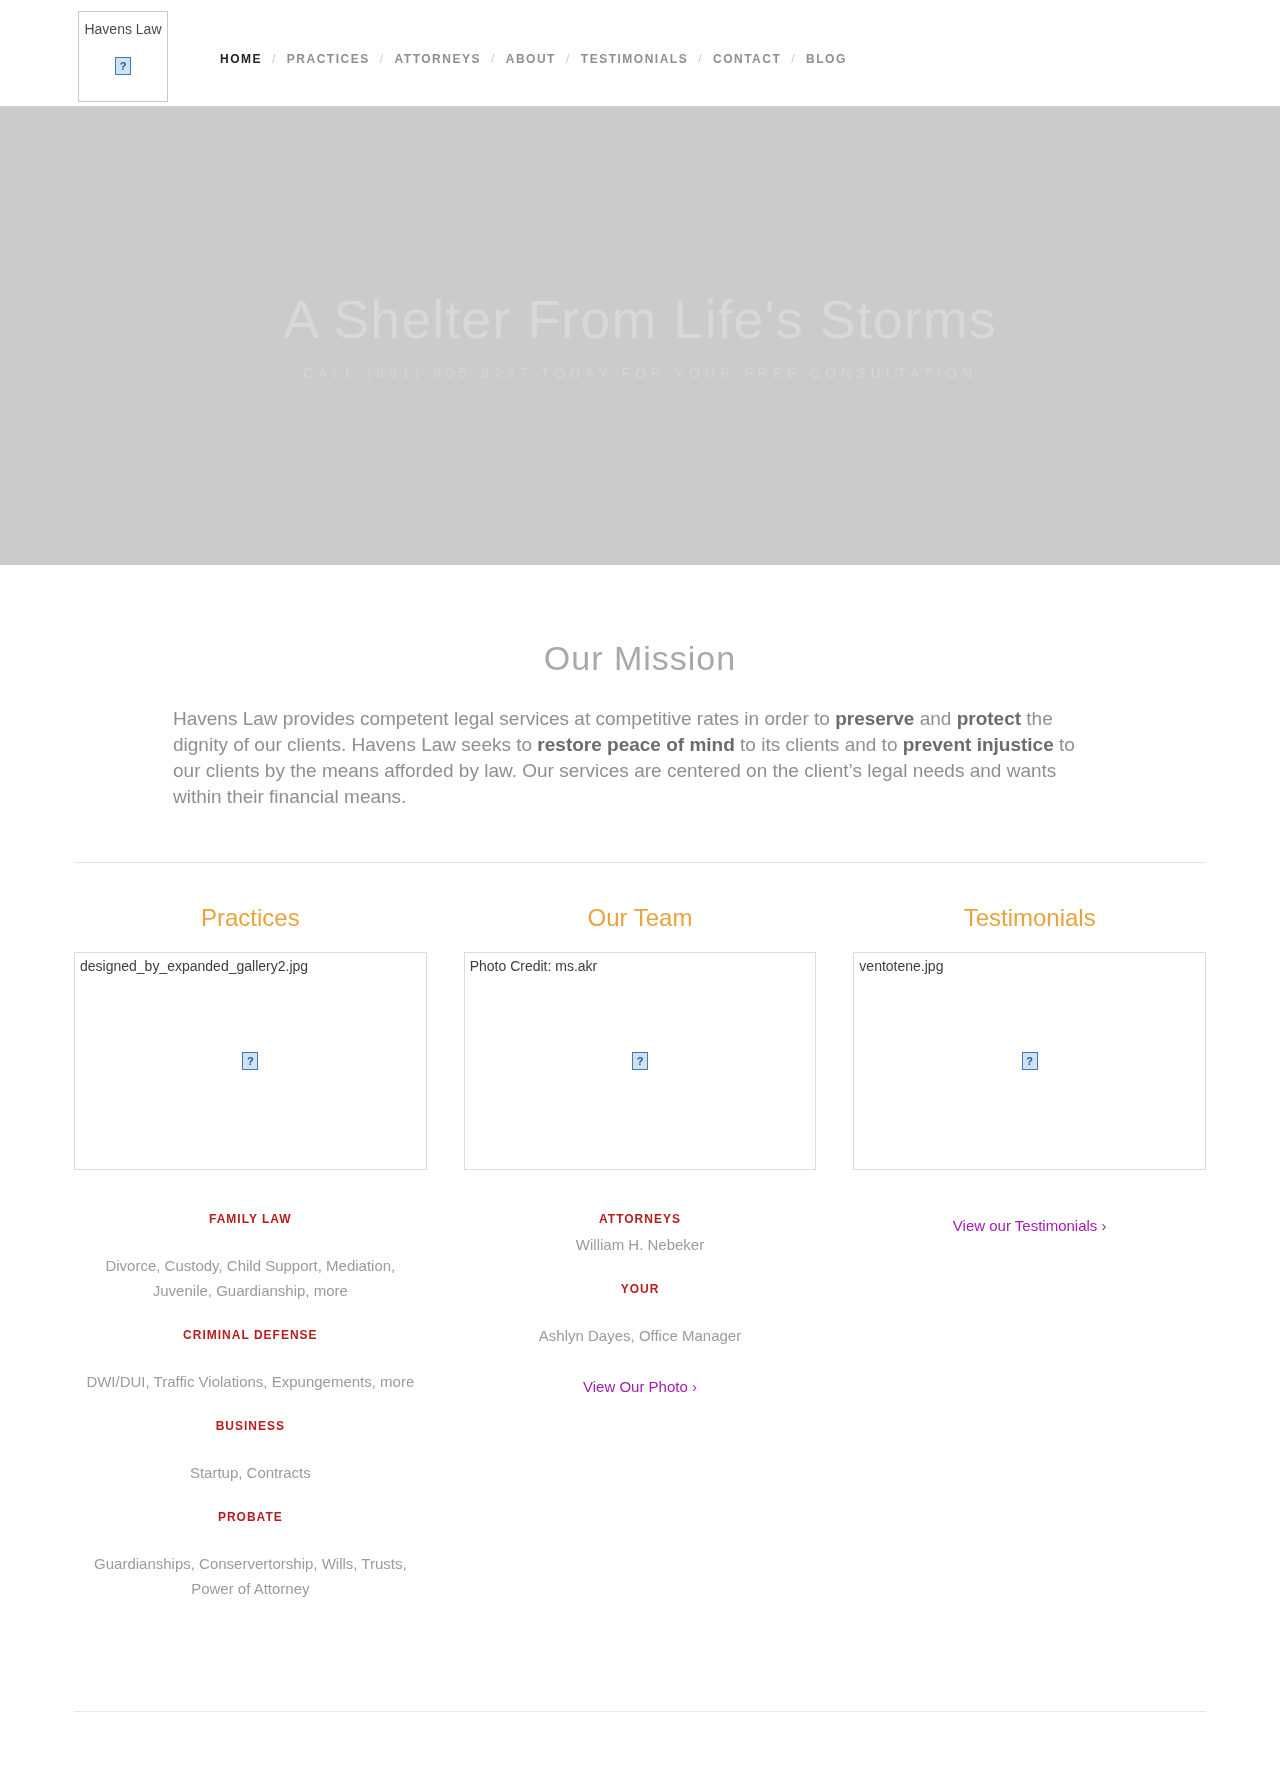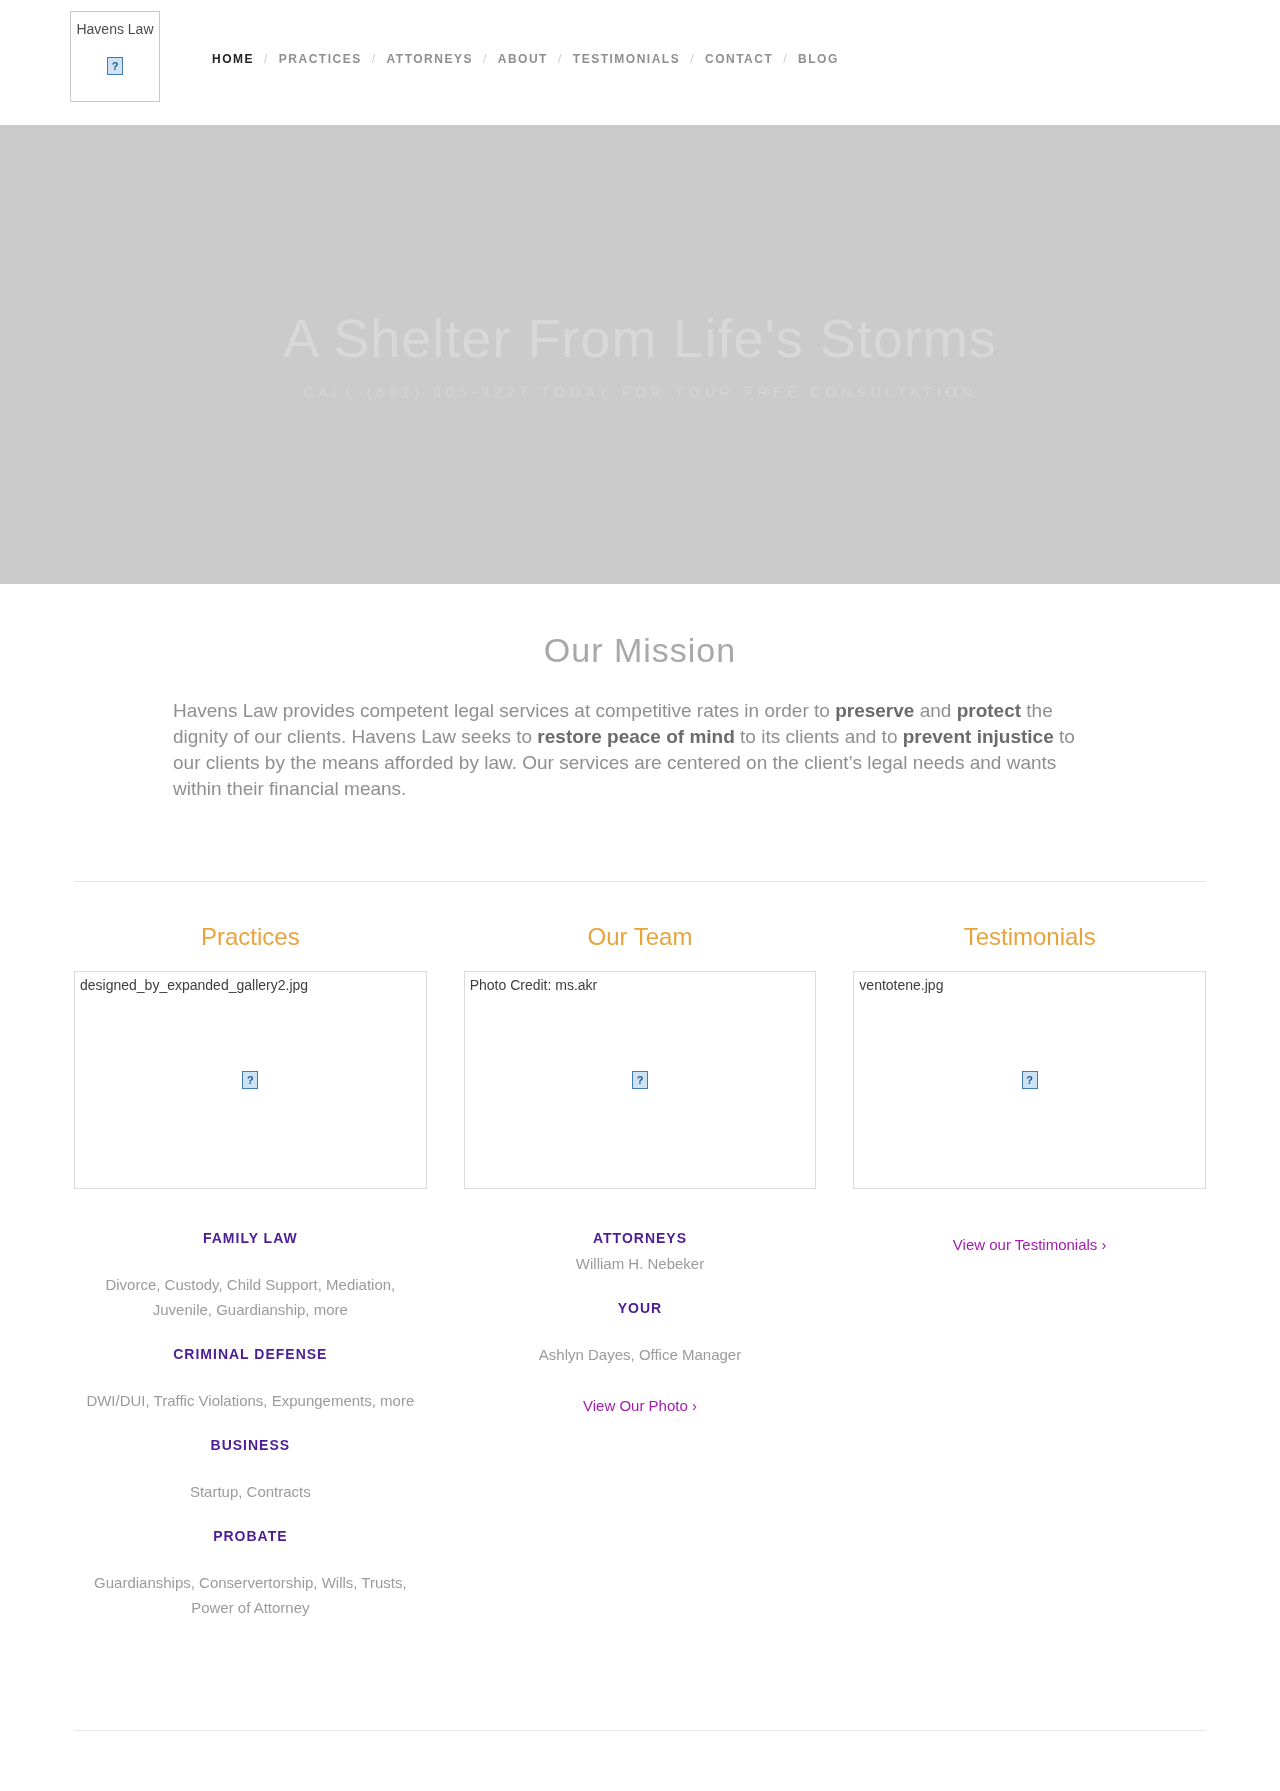--- a/index.html
+++ b/index.html
@@ -5,21 +5,21 @@
   * { margin:0; padding:0; box-sizing:border-box; }
   html,body { background:#ffffff; }
   body {
     width:1280px; height:1791px;
     font-family:"Liberation Sans","DejaVu Sans",sans-serif;
     -webkit-font-smoothing:antialiased;
   }
   .container { width:1132px; margin:0 auto; position:relative; }
 
   
-  .site-header { height:125px; position:relative; background:#fff; }
+  .site-header { height:106px; position:relative; background:#fff;margin-left:8px; }
   .logo-box {
     position:absolute; left:70px; top:11px; width:90px; height:91px;
     border:1px solid #c9c9c9; display:block; text-align:center; padding-top:9px;
     text-decoration:none; cursor:pointer;
   }
   .logo-text { display:block; font-size:14px; color:#4a4a4a; }
   .logo-box .broken-icon { margin-top:20px; }
 
   .main-nav {
     position:absolute; left:212px; top:0; height:118px;
@@ -40,21 +40,21 @@
     font-size:54px; font-weight:200; color:#d8d8d8; letter-spacing:1px;
     line-height:1.1;
   }
   .hero-subtitle {
     margin-top:16px; font-size:14px; color:#d5d5d5; letter-spacing:5px;
     font-weight:normal;
   }
 
   
   .mission { height:297px; padding-top:46px; text-align:center; }
-  .mission-title { font-size:34px; font-weight:200; color:#a8a8a8; letter-spacing:1px; line-height:40px; }
+  .mission-title { font-size:34px; font-weight:200; color:#a8a8a8; letter-spacing:1px; line-height:40px;margin-top:27px; }
   .mission-text {
     width:934px; margin:28px auto 0; text-align:left;
     font-size:19px; line-height:26px; color:#8f8f8f;
   }
   .mission-text b { color:#6b6b6b; }
 
   
   .columns-section { height:849px; }
   .columns-section .container { border-top:1px solid #e4e4e4; padding-top:40px; }
   .columns { display:flex; gap:37px; }
@@ -71,21 +71,21 @@
     position:absolute; left:50%; top:50%; transform:translate(-50%,-50%);
   }
   .broken-icon {
     display:inline-block; width:16px; height:18px;
     background:#cfe2f3; border:1px solid #3f7cb6;
     color:#1a5a96; font-size:11px; font-weight:bold;
     line-height:16px; text-align:center; vertical-align:middle;
   }
   .col-body { margin-top:40px; text-align:center; font-size:15px; line-height:25px; color:#9b9b9b; }
   .col-sub {
-    font-size:14px; font-weight:bold; color:#4c1d95; letter-spacing:1px;
+    font-size:12px; font-weight:bold; color:#b91c1c; letter-spacing:1px;
     line-height:18px; margin-bottom:25px;
   }
   .col-sub.tight { margin-bottom:4px; }
   .col-desc { margin-bottom:23px; }
   .col-link {
     display:inline-block; margin-top:3px; color:#a21caf; text-decoration:none; cursor:pointer;
   }
   .col-para { margin-bottom:25px; }
 
   

